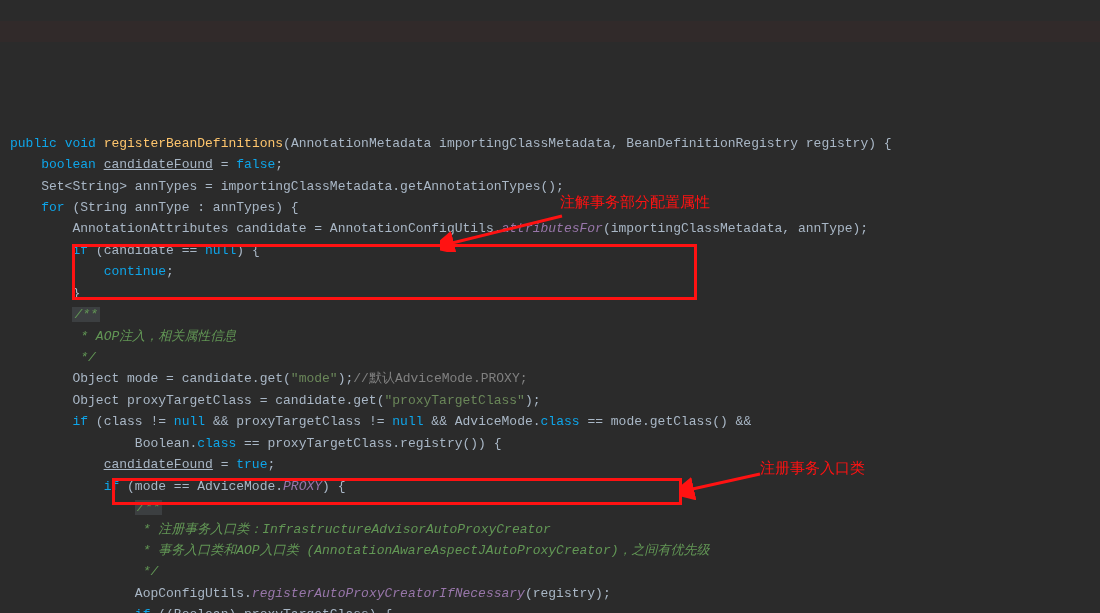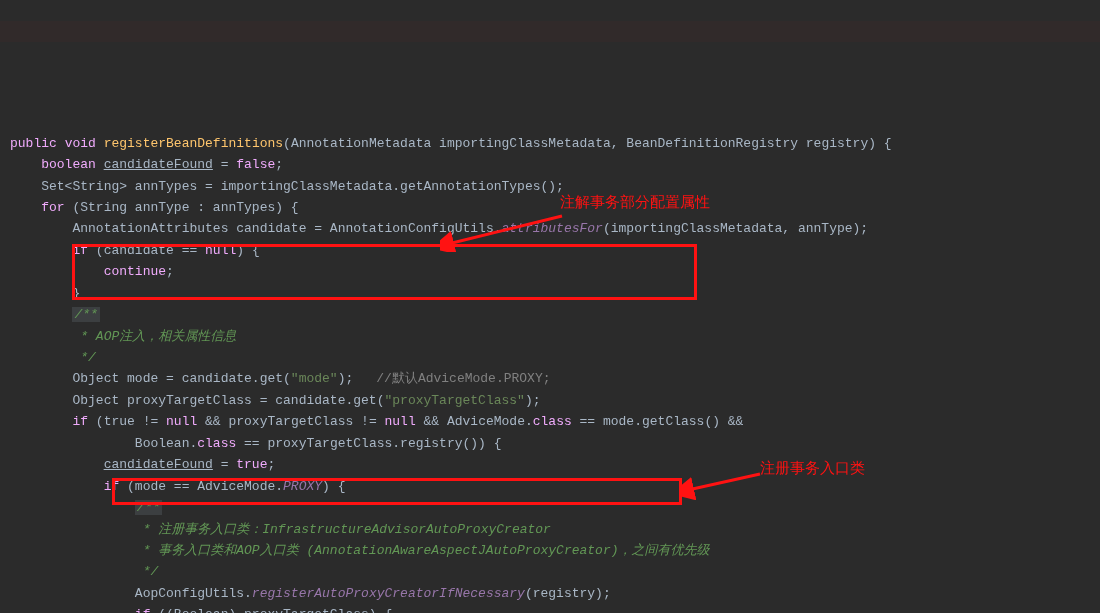--- a/index.html
+++ b/index.html
@@ -9,25 +9,25 @@
     font-size: 13px;
     line-height: 1.65;
     color: #a9b7c6;
     width: 1100px;
     height: 613px;
     overflow: hidden;
     position: relative;
     padding: 4px 0 0 10px;
     white-space: pre;
   }
-  .kw    { color: #f0abfc; }
+  .kw    { color: #0ea5e9; }
   .meth  { color: #ffc66d; }
   .stat  { color: #9876aa; font-style: italic; }   
   .str   { color: #6a8759; }                        
-  .cmt   { color: #808080; margin-left: 23px; }                        
+  .cmt   { color: #808080; }                        
   .doc   { color: #629755; font-style: italic; }
   .docbg { background: #3c3f41; padding: 0 2px;}
   .under { text-decoration: underline; }
 
   .box1 {
     position: absolute;
     left: 72px;
     top: 244px;
     width: 625px;
     height: 56px;
@@ -89,21 +89,21 @@
     <span class="kw">for</span><span> (String annType : annTypes) {</span>
         <span>AnnotationAttributes candidate = AnnotationConfigUtils.</span><span class="stat">attributesFor</span><span>(importingClassMetadata, annType);</span>
         <span class="kw">if</span><span> (candidate == </span><span class="kw">null</span><span>) {</span>
             <span class="kw">continue</span><span>;</span>
         <span>}</span>
         <span class="doc docbg">/**</span>
         <span class="doc"> * AOP注入，相关属性信息</span>
         <span class="doc"> *</span><span class="doc">/</span>
         <span>Object mode = candidate.get(</span><span class="str">"mode"</span><span>);</span><span class="cmt">//默认AdviceMode.PROXY;</span>
         <span>Object proxyTargetClass = candidate.get(</span><span class="str">"proxyTargetClass"</span><span>);</span>
-        <span class="kw">if</span><span> (true != </span><span class="kw">null</span><span> &amp;&amp; proxyTargetClass != </span><span class="kw">null</span><span> &amp;&amp; AdviceMode.</span><span class="kw">class</span><span> == mode.getClass() &amp;&amp;</span>
+        <span class="kw">if</span><span> (class != </span><span class="kw">null</span><span> &amp;&amp; proxyTargetClass != </span><span class="kw">null</span><span> &amp;&amp; AdviceMode.</span><span class="kw">class</span><span> == mode.getClass() &amp;&amp;</span>
                 <span>Boolean.</span><span class="kw">class</span><span> == proxyTargetClass.registry()) {</span>
             <span class="under">candidateFound</span><span> = </span><span class="kw">true</span><span>;</span>
             <span class="kw">if</span><span> (mode == AdviceMode.</span><span class="stat">PROXY</span><span>) {</span>
                 <span class="doc docbg">/**</span>
                 <span class="doc"> * 注册事务入口类：</span><span class="doc" style="font-style:italic">InfrastructureAdvisorAutoProxyCreator</span>
                 <span class="doc"> * 事务入口类和AOP入口类 </span><span class="doc">(AnnotationAwareAspectJAutoProxyCreator)</span><span class="doc">，之间有优先级</span>
                 <span class="doc"> */</span>
                 <span>AopConfigUtils.</span><span class="stat">registerAutoProxyCreatorIfNecessary</span><span>(registry);</span>
                 <span class="kw">if</span><span> ((Boolean) proxyTargetClass) {</span>
                     

